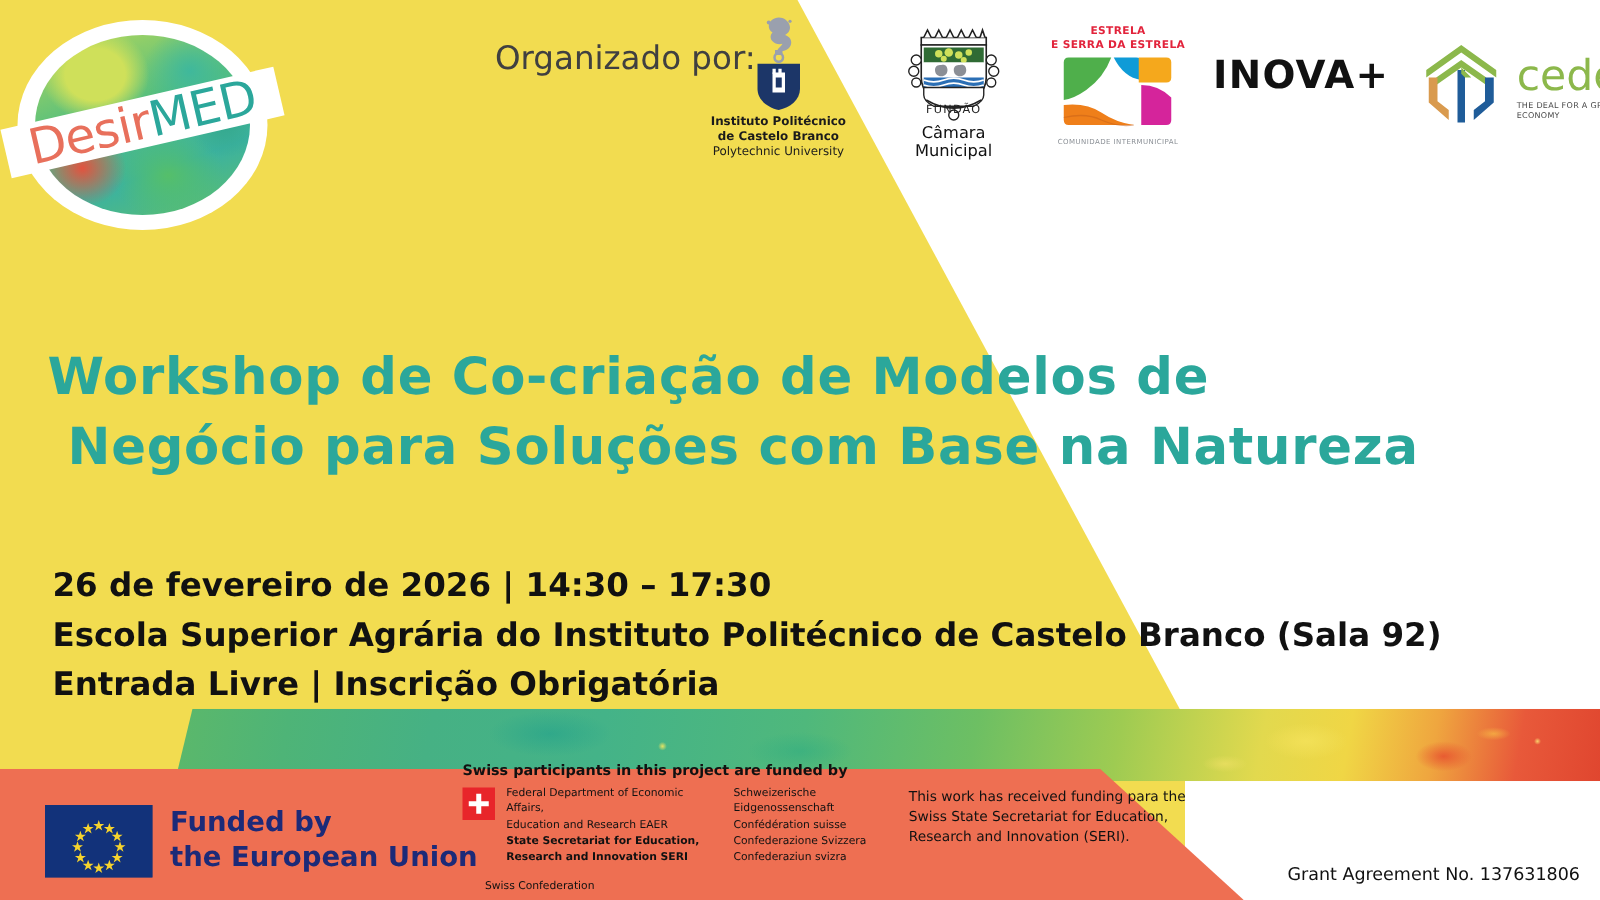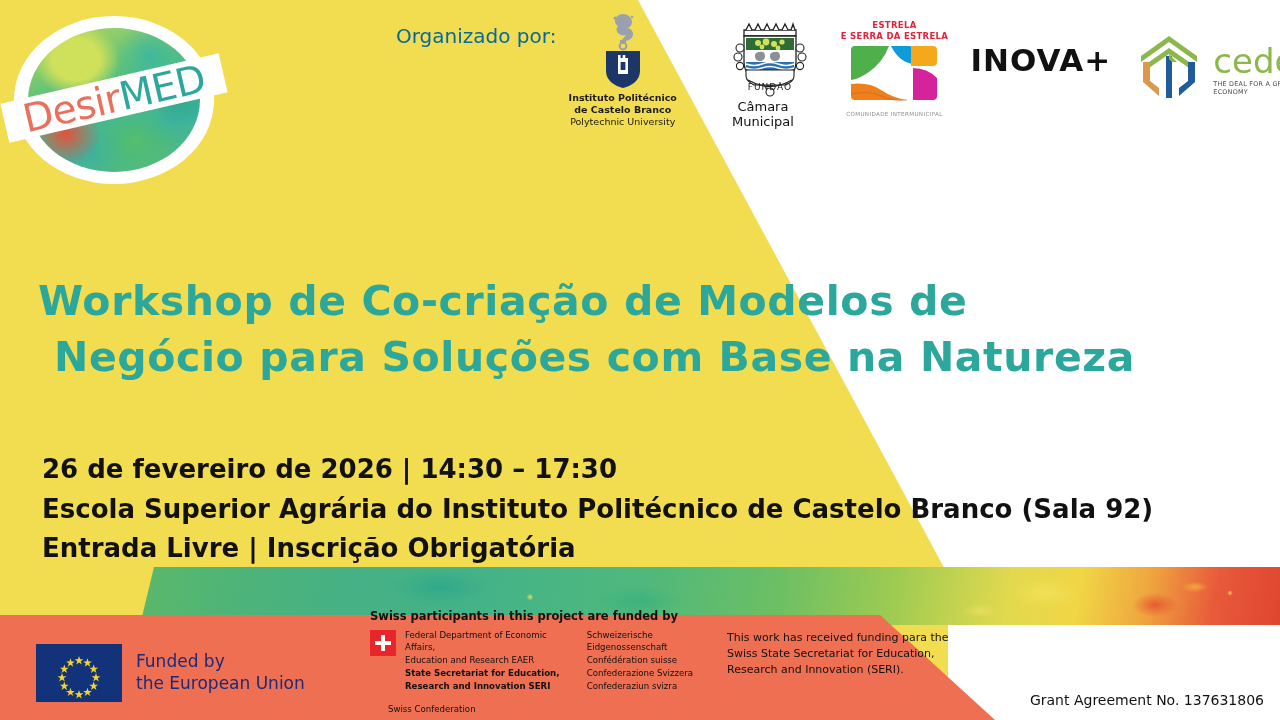--- a/index.html
+++ b/index.html
@@ -77,34 +77,34 @@
     position:absolute; left:-8px; top:60px; width:216px; height:44px;
     transform:rotate(-13deg);
     display:flex; align-items:center; justify-content:center;
     font-size:39px; letter-spacing:-.5px; white-space:nowrap;
   }
   .desirmed .w1 { color:#E8705C; font-family:"DejaVu Sans", sans-serif; font-weight:400; }
   .desirmed .w2 { color:#2BA79B; font-family:"DejaVu Sans", sans-serif; font-weight:400; }
 
   
   .organized-label {
-    position:absolute; left:396px; top:24px; z-index:6;
-    font-size:20px; color:#0369a1; font-family:"DejaVu Sans", sans-serif;
+    position:absolute; left:396px; top:32px; z-index:6;
+    font-size:26px; color:#404040; font-family:"DejaVu Sans", sans-serif;
   }
   .logos { position:absolute; left:560px; top:8px; z-index:6; display:flex; align-items:flex-start; gap:22px; }
 
   
   .ipcb { width:130px; text-align:center; padding-top:4px; }
   .ipcb .crest { height:76px; display:flex; align-items:flex-end; justify-content:center; }
   .ipcb .txt { margin-top:4px; font-size:9.5px; line-height:1.26; color:#1b1b1b; font-weight:bold; font-family:"DejaVu Sans", sans-serif; }
   .ipcb .txt .sub { font-weight:normal; }
 
   
   .fundao { width:115px; text-align:center; padding-top:10px; }
-  .fundao .crest { height:80px; display:flex; align-items:center; justify-content:flex-end; }
+  .fundao .crest { height:80px; display:flex; align-items:center; justify-content:center; }
   .fundao .txt { font-size:13px; color:#111; font-family:"DejaVu Sans", sans-serif; margin-top:1px; }
 
   
   .beiras { width:112px; text-align:center; padding-top:12px; }
   .beiras .t1 { font-size:8.5px; font-weight:bold; color:#E2233B; letter-spacing:.3px; line-height:1.25; font-family:"DejaVu Sans", sans-serif;}
   .beiras .mark { width:98px; height:64px; margin:3px auto 0; position:relative; }
   .beiras .t2 { font-size:5.6px; color:#8a8f95; letter-spacing:.35px; margin-top:3px; font-family:"DejaVu Sans", sans-serif;}
 
   
   .inova { padding-top:34px; }
@@ -128,21 +128,21 @@
   
   .details {
     position:absolute; left:42px; top:450px; z-index:6;
     color:#111; font-size:26px; font-weight:bold; line-height:1.52;
     font-family:"DejaVu Sans", sans-serif;
   }
 
   
   .eu { position:absolute; left:36px; bottom:18px; z-index:6; display:flex; align-items:center; gap:14px; }
   .eu .flag { width:86px; height:58px; background:#12327A; position:relative; }
-  .eu .flagtxt { color:#1C2A78; font-size:17px; font-weight:normal; line-height:1.28; font-family:"DejaVu Sans", sans-serif; }
+  .eu .flagtxt { color:#1C2A78; font-size:22px; font-weight:bold; line-height:1.28; font-family:"DejaVu Sans", sans-serif; }
 
   .swiss { position:absolute; left:370px; bottom:6px; z-index:6; width:350px; }
   .swiss .hd { font-size:11.5px; font-weight:bold; color:#111; margin-bottom:6px; font-family:"DejaVu Sans", sans-serif; }
   .swiss .row { display:flex; gap:9px; }
   .swiss .sflag { width:26px; height:26px; background:#E8252A; position:relative; flex:0 0 auto; margin-top:1px; }
   .swiss .sflag::before { content:""; position:absolute; left:11px; top:5px; width:4px; height:16px; background:#fff; }
   .swiss .sflag::after { content:""; position:absolute; left:5px; top:11px; width:16px; height:4px; background:#fff; }
   .swiss .cols { display:flex; gap:26px; }
   .swiss .c { font-size:8.6px; line-height:1.5; color:#111; font-family:"DejaVu Sans", sans-serif; }
   .swiss .c .b { font-weight:bold; }

